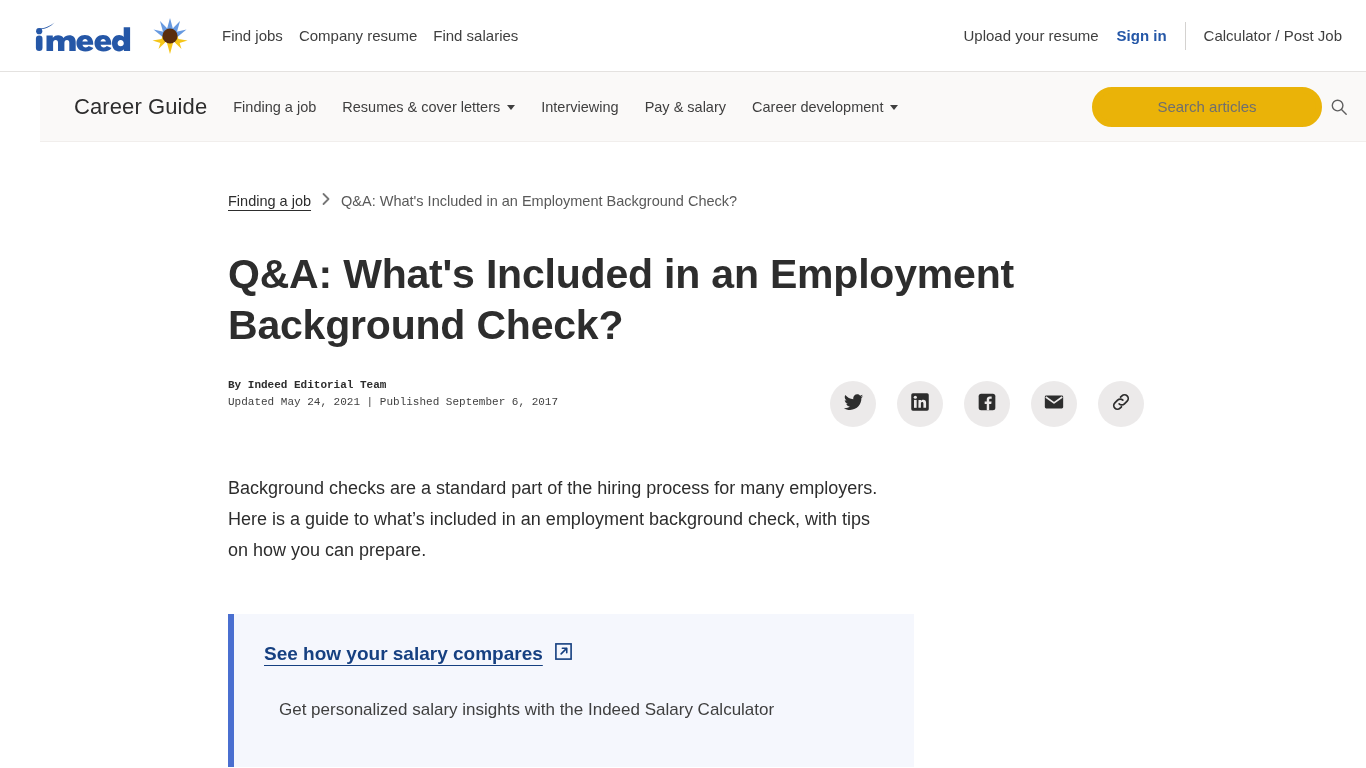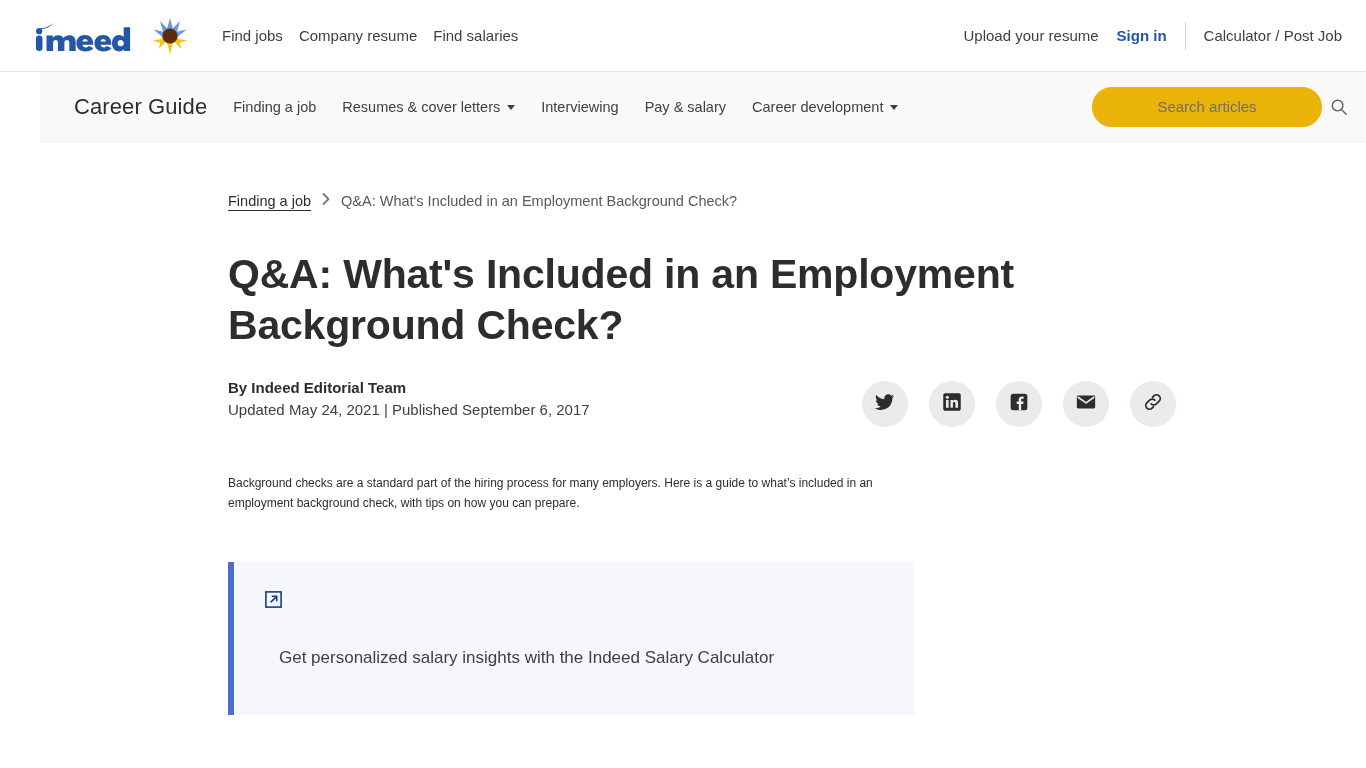--- a/index.html
+++ b/index.html
@@ -156,21 +156,21 @@
     margin: 0 0 28px 0;
     max-width: 880px;
     letter-spacing: -0.2px;
   }
 
   .meta-row {
     display: flex;
     align-items: flex-start;
     margin-bottom: 46px;
   }
-  .byline { font-size: 15px; }
+  .byline { font-size: 11px; font-family: Liberation Mono, monospace; }
   .author {
     font-weight: 700;
     color: #2d2d2d;
     margin: 0 0 5px 0;
   }
   .dates {
     color: #3f3f3f;
     margin: 0;
   }
   .share-row {
@@ -187,21 +187,21 @@
     background: #eceaea;
     border: none;
     display: flex;
     align-items: center;
     justify-content: center;
     cursor: pointer;
     padding: 0;
   }
 
   .lede {
-    font-size: 12px;
+    font-size: 18px;
     line-height: 1.72;
     color: #2d2d2d;
     max-width: 665px;
     margin: 0 0 48px 0;
   }
 
   .callout {
     width: 686px;
     background: #f5f7fd;
     border-left: 6px solid #4a6fd0;
@@ -377,20 +377,21 @@
           </svg>
         </span>
       </button>
     </div>
   </div>
 
   <p class="lede">Background checks are a standard part of the hiring process for many employers. Here is a guide to what’s included in an employment background check, with tips on how you can prepare.</p>
 
   <div class="callout">
     <a class="callout-link" href="#">
+      <span>See how your salary compares</span>
       <span>
         <svg width="19" height="19" viewBox="0 0 20 20" aria-hidden="true">
           <rect x="2" y="2" width="16" height="16" fill="none" stroke="#164081" stroke-width="1.7"></rect>
           <path d="M7.5 12.5L13 7" stroke="#164081" stroke-width="1.7" stroke-linecap="round"></path>
           <polyline points="8.8,6.6 13.4,6.6 13.4,11.2" fill="none" stroke="#164081" stroke-width="1.7" stroke-linecap="round" stroke-linejoin="round"></polyline>
         </svg>
       </span>
     </a>
     <p class="callout-sub">Get personalized salary insights with the Indeed Salary Calculator</p>
   </div>

